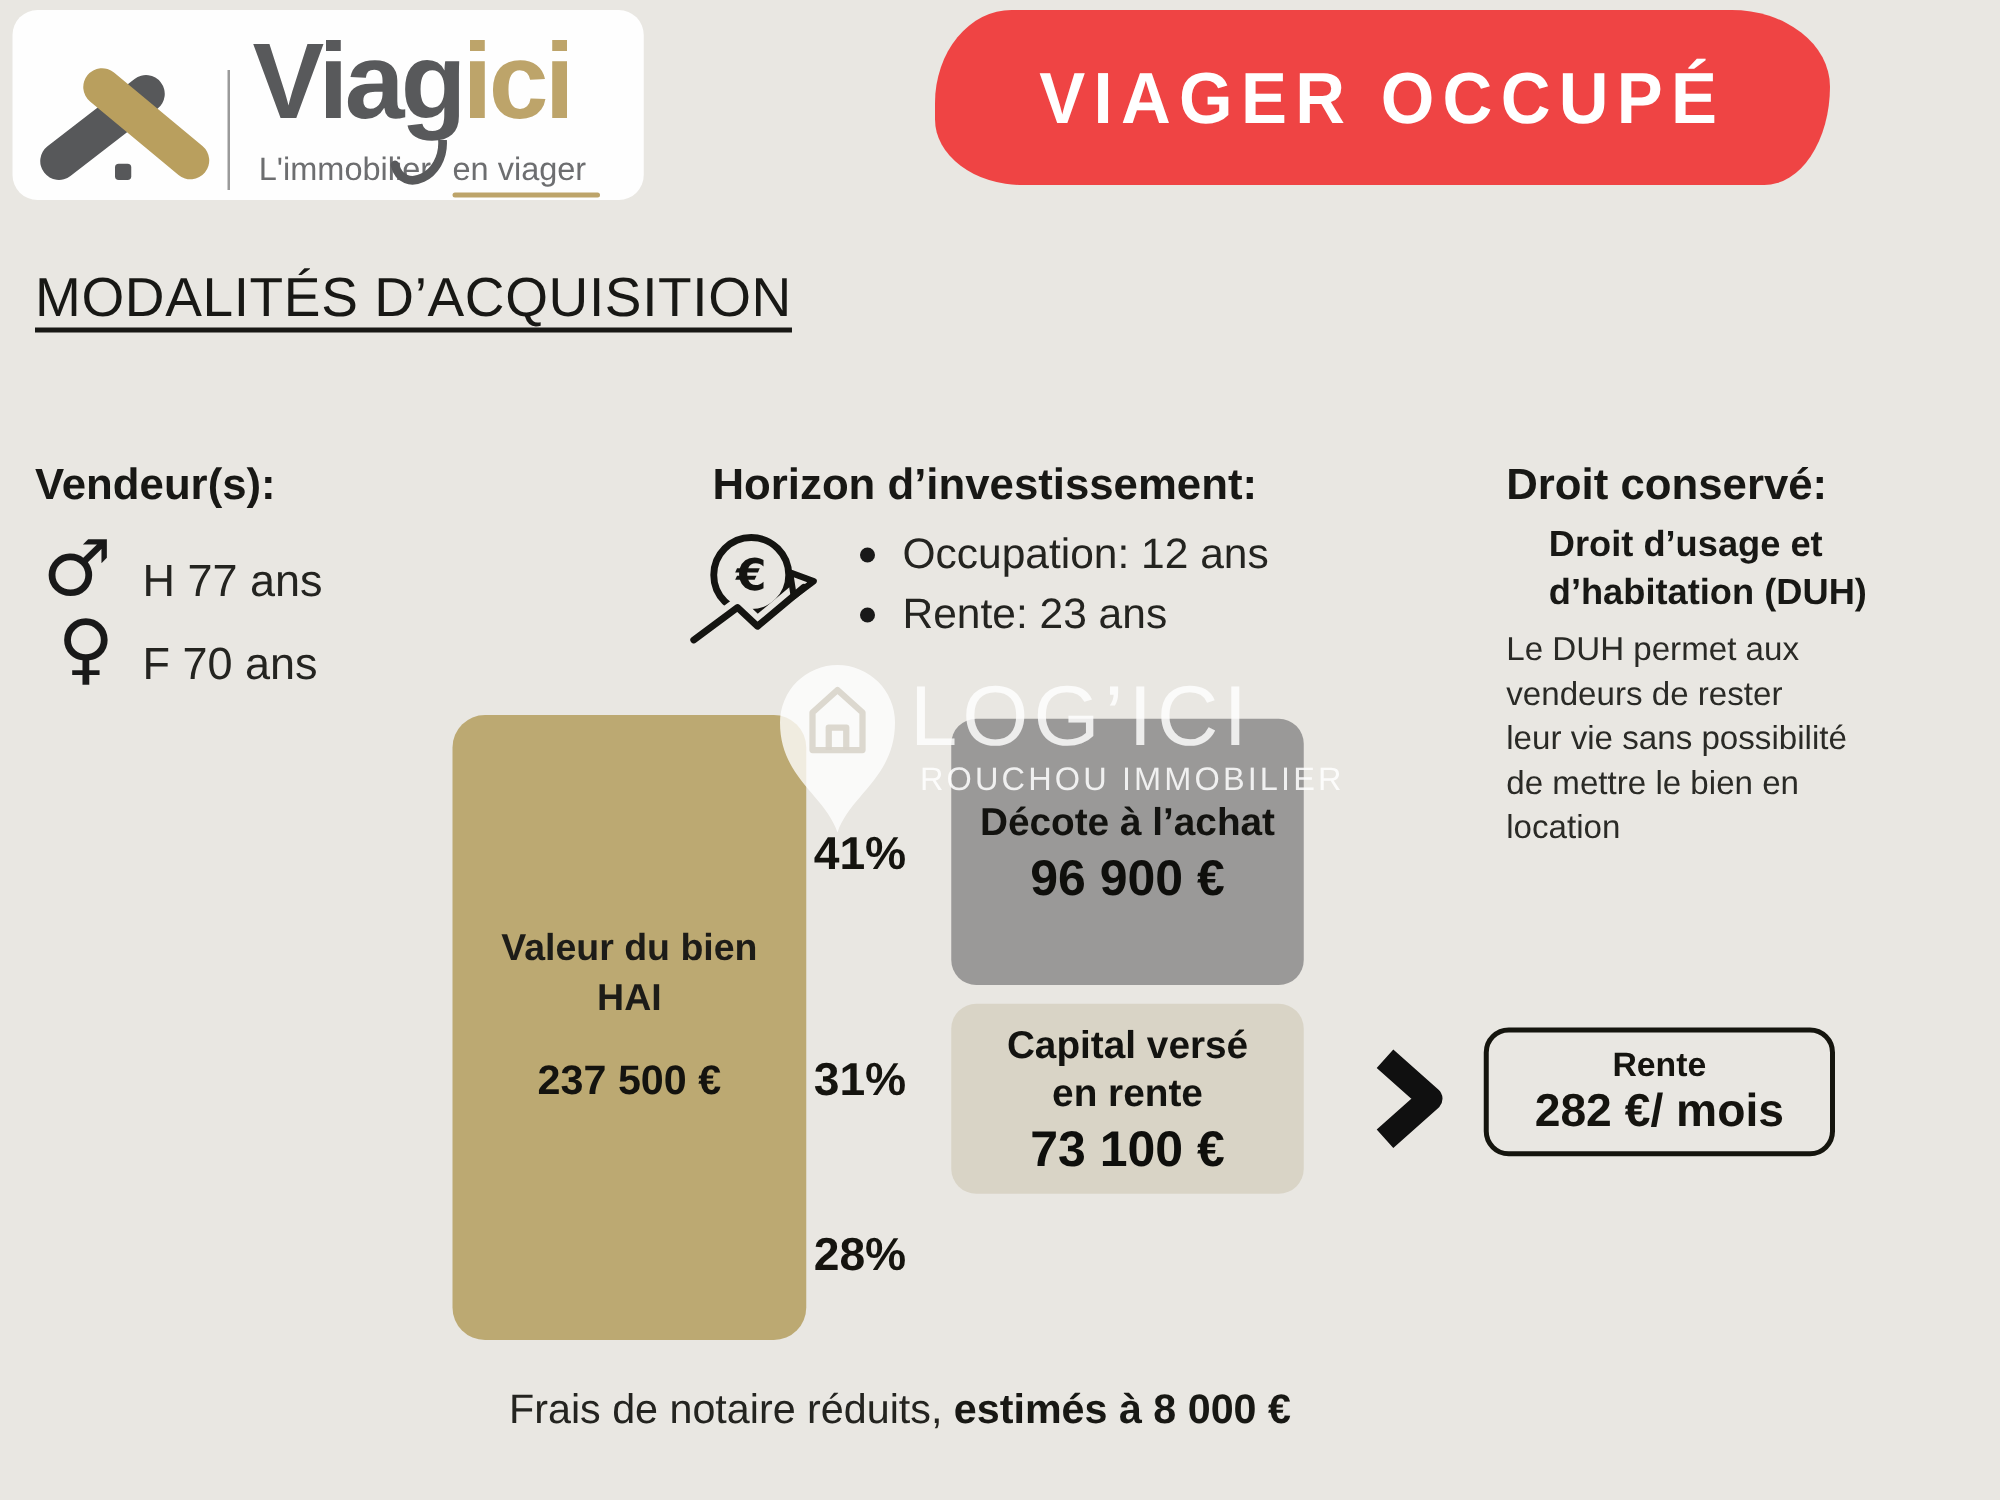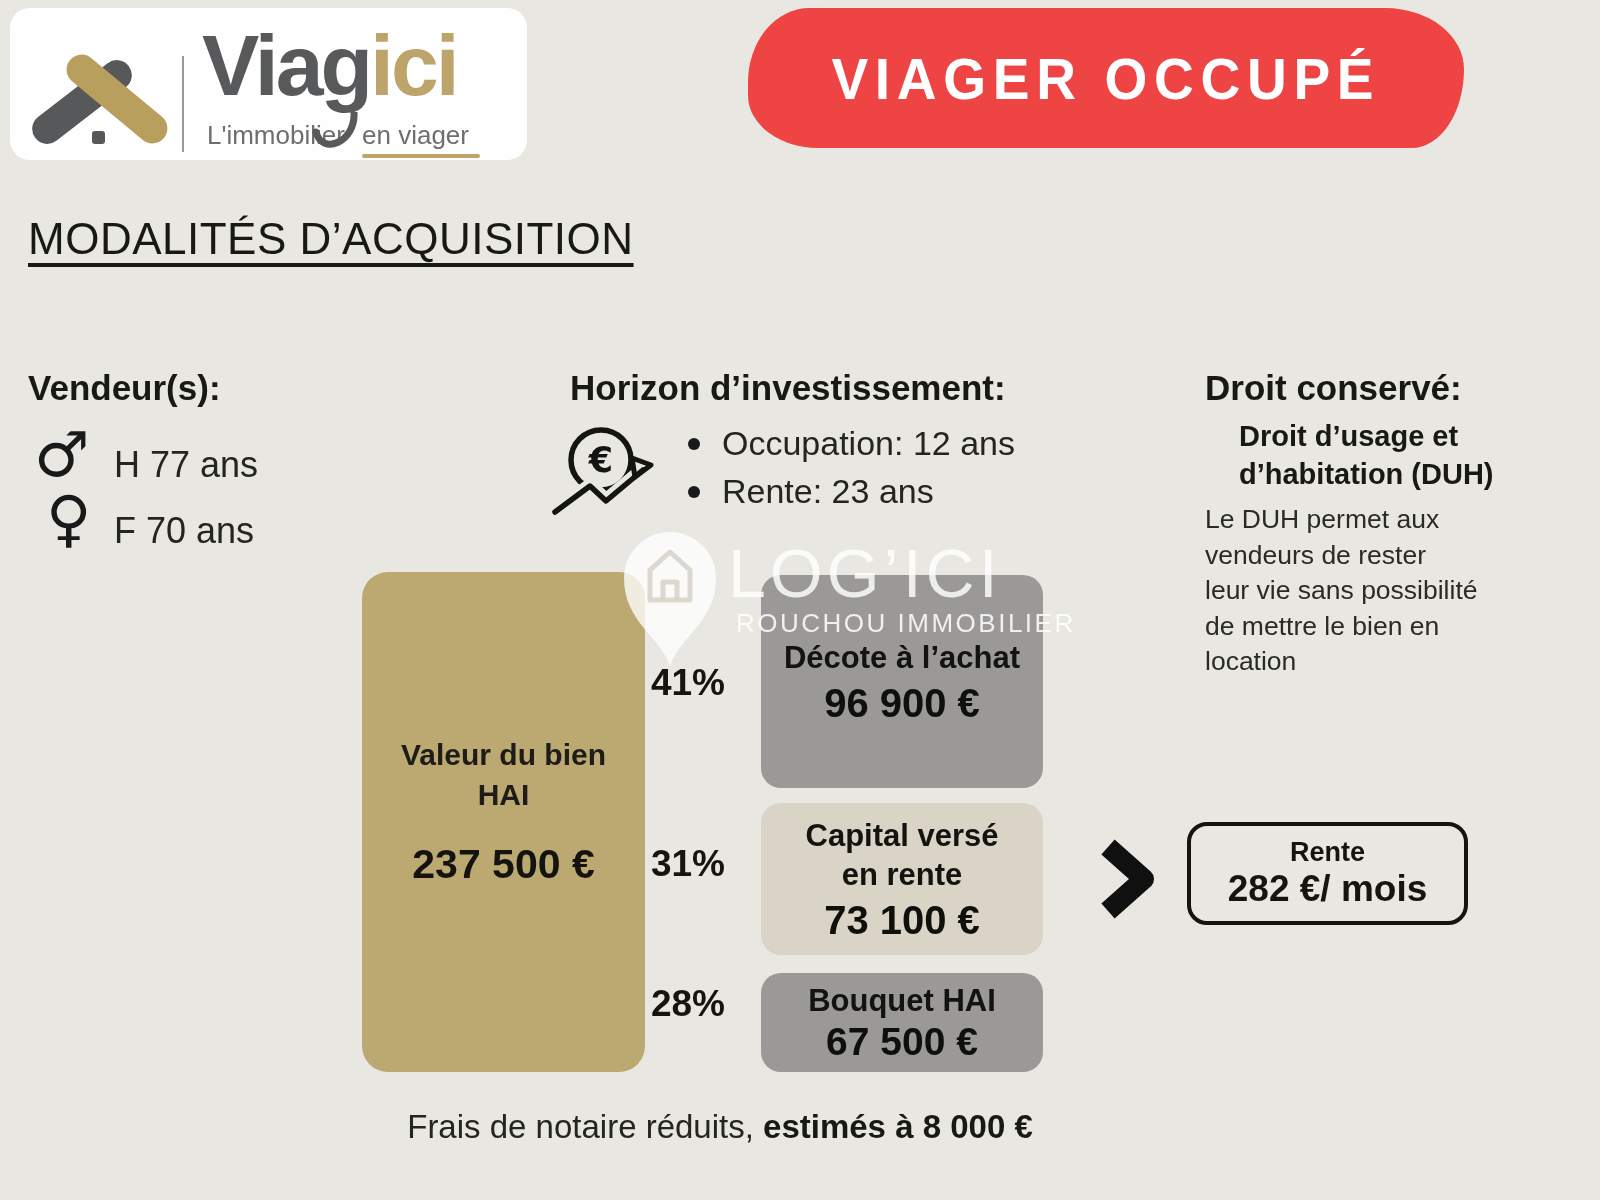--- a/index.html
+++ b/index.html
@@ -1,20 +1,20 @@
 <!DOCTYPE html>
 <html><head>
 <meta charset="utf-8">
 <style>
   html,body{margin:0;padding:0;}
   body{font-family:"Liberation Sans",sans-serif;background:#e9e7e2;}
   .canvas{position:relative;width:1600px;height:1200px;background:#e9e7e2;overflow:hidden;color:#1d1c1a;}
 
   
-  .logo-card{position:absolute;left:10px;top:8px;width:505px;height:152px;background:#fefefe;border-radius:20px;padding-left:12px;}
+  .logo-card{position:absolute;left:10px;top:8px;width:505px;height:152px;background:#fefefe;border-radius:20px;}
   .logo-icon{position:absolute;left:22px;top:40px;}
   .logo-divider{position:absolute;left:172px;top:48px;width:2px;height:96px;background:#9a9a9a;}
   .brand{position:absolute;left:192px;top:14px;font-size:86px;font-weight:600;letter-spacing:-3px;line-height:1;}
   .brand .b1{color:#58595b;}
   .brand .b2{color:#bda46a;}
   .tagline-left{position:absolute;left:197px;top:112px;font-size:26px;color:#6d6e70;}
   .tagline-right{position:absolute;left:352px;top:112px;font-size:26px;color:#6d6e70;}
   .g-tail{position:absolute;left:300px;top:104px;}
   .tagline-underline{position:absolute;left:352px;top:146px;width:118px;height:4px;background:#bda46a;border-radius:2px;}
 
@@ -50,21 +50,21 @@
   .droit-sub{position:absolute;left:1239px;font-size:29px;font-weight:700;color:#181815;white-space:nowrap;}
   .droit-sub1{top:420px;}
   .droit-sub2{top:458px;}
   .droit-body{position:absolute;left:1205px;top:502px;font-size:26.5px;line-height:35.5px;color:#2a2a26;}
   .droit-body div{white-space:nowrap;}
 
   
   .total-bar{position:absolute;left:362px;top:572px;width:283px;height:500px;background:#bca972;border-radius:26px;
              display:flex;flex-direction:column;align-items:center;justify-content:center;padding-bottom:22px;box-sizing:border-box;}
   .total-bar .lbl{font-size:30px;font-weight:700;line-height:40px;color:#1d1c18;}
-  .total-bar .val{font-size:41px;font-weight:700;color:#14130f;margin-top:26px;}
+  .total-bar .val{font-size:33px;font-weight:700;color:#14130f;margin-top:26px;}
 
   .seg{position:absolute;left:761px;width:282px;border-radius:20px;display:flex;flex-direction:column;
        align-items:center;justify-content:center;box-sizing:border-box;}
   .seg .lbl{font-size:31px;font-weight:700;line-height:39px;color:#131310;white-space:nowrap;}
   .seg .val{font-size:40px;font-weight:700;color:#0f0f0c;margin-top:4px;white-space:nowrap;}
   .seg-0{top:575px;height:213px;background:#9a9998;}
   .seg-1{top:803px;height:152px;background:#d9d4c6;}
   .seg-2{top:973px;height:99px;background:#9a9998;}
   .seg-2 .val{margin-top:0;font-size:39px;}
 
@@ -162,24 +162,20 @@
 
   <div class="seg seg-0">
     <div class="lbl">Décote à l’achat</div>
     <div class="val">96 900 €</div>
   </div>
   <div class="seg seg-1">
     <div class="lbl">Capital versé</div>
     <div class="lbl">en rente</div>
     <div class="val">73 100 €</div>
   </div>
-  <div class="seg seg-2">
-    <div class="lbl">Bouquet HAI</div>
-    <div class="val">67 500 €</div>
-  </div>
 
   <svg class="chevron" width="58" height="82" viewBox="0 0 58 82">
     <path d="M11,9 L47,41 L11,73" fill="none" stroke="#101010" stroke-width="20" stroke-linejoin="round" stroke-linecap="butt"></path>
   </svg>
   <div class="rente-box">
     <div class="lbl">Rente</div>
     <div class="val">282 €/ mois</div>
   </div>
 
   <div class="footer-line">

